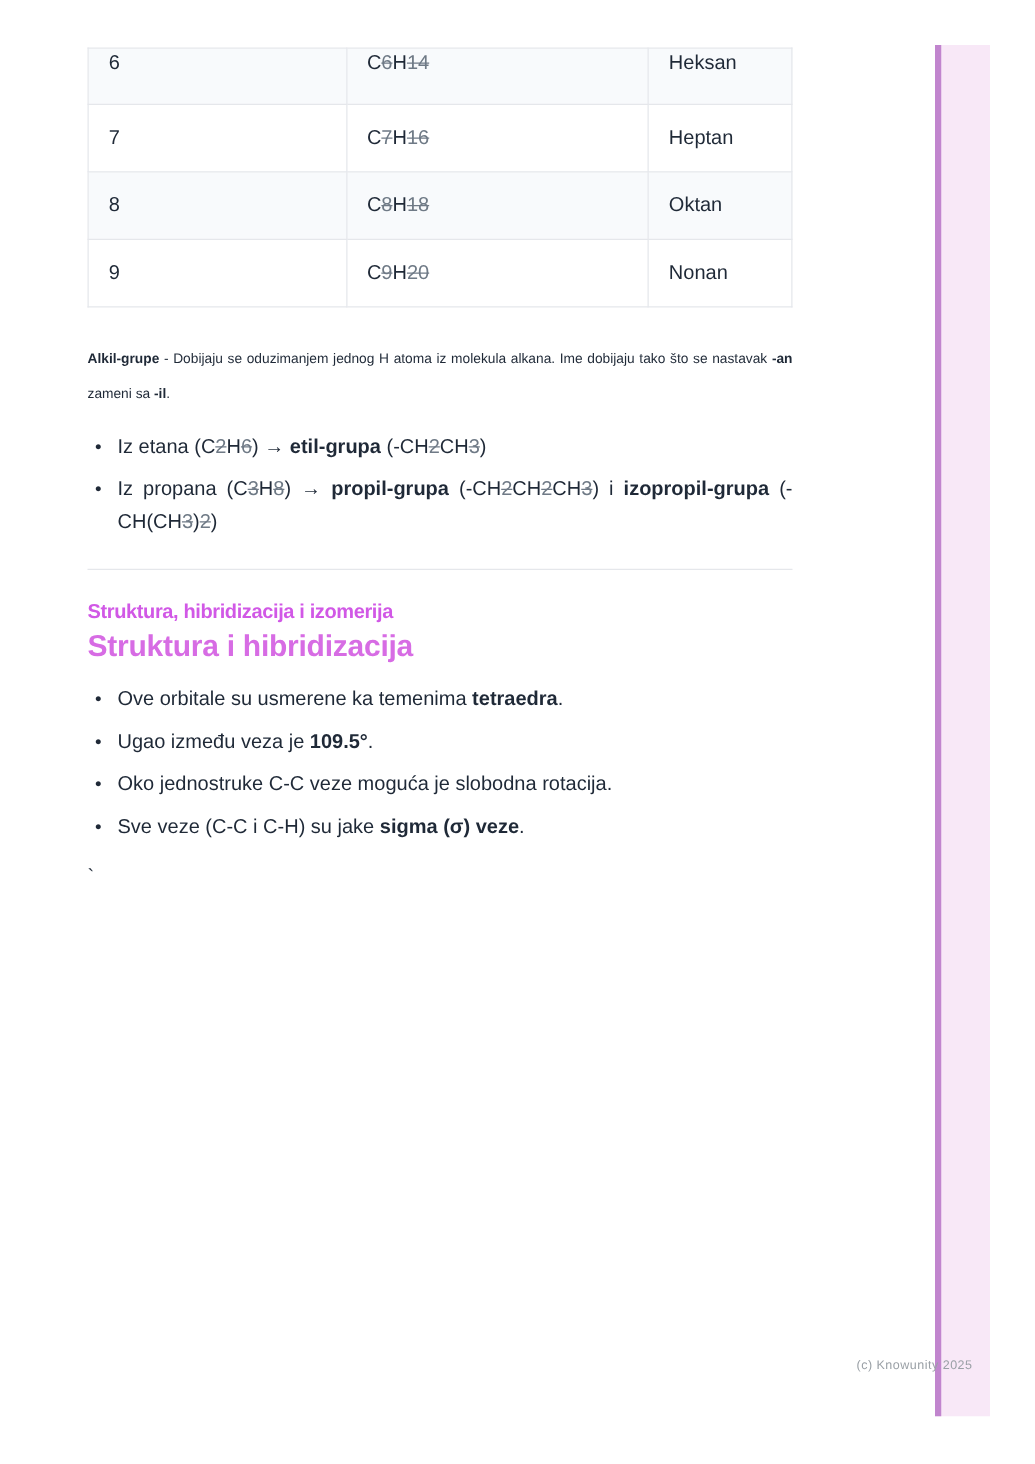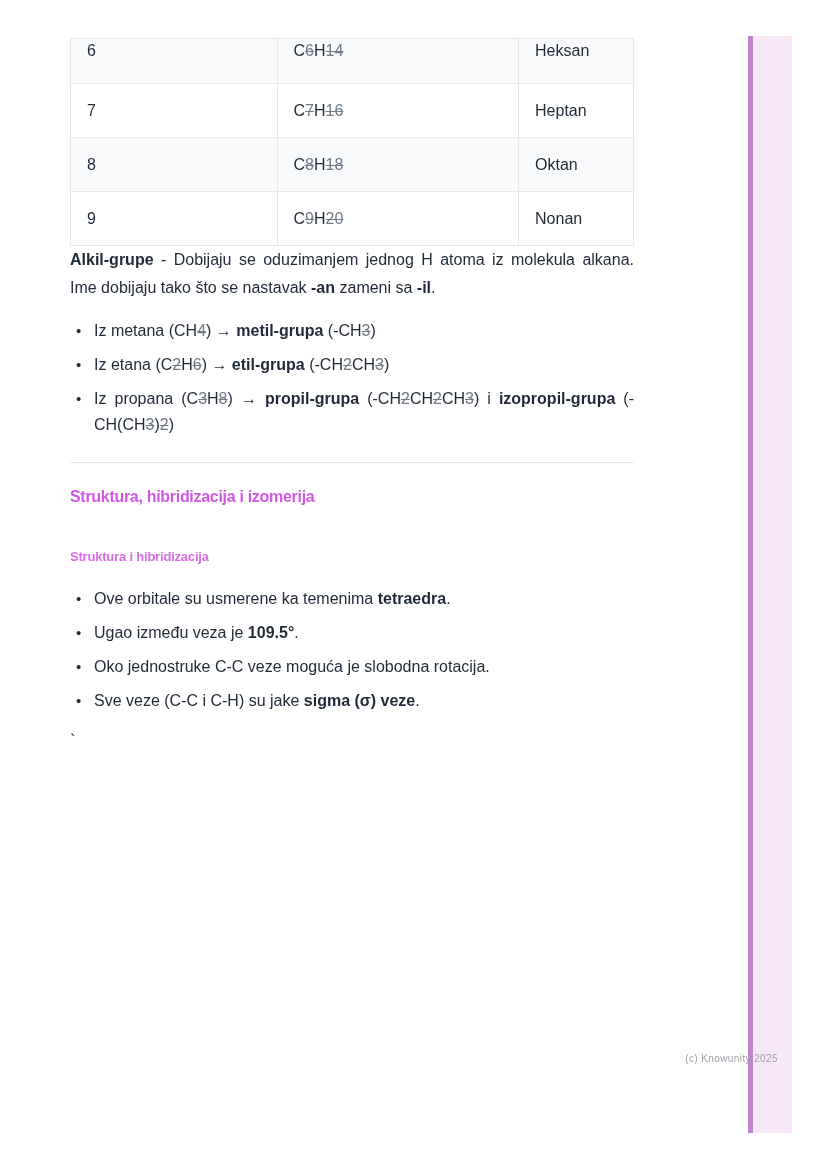--- a/index.html
+++ b/index.html
@@ -15,21 +15,21 @@
     color:var(--text);
   }
   
   .stripe{
     position:absolute;left:748px;top:36px;width:44px;height:1097px;
     background:var(--stripe-fill);
     border-left:5px solid var(--stripe-line);
     z-index:1;
   }
   .watermark{
-    position:absolute;top:1053px;right:50px;z-index:2;
+    position:absolute;top:1087px;right:50px;z-index:2;
     font-size:10px;letter-spacing:0.4px;color:var(--watermark-gray);
   }
   .content{
     position:absolute;left:70px;top:38px;width:564px;
   }
   
   table{
     width:564px;border-collapse:collapse;border-spacing:0;
     font-size:16px;color:var(--text);
     border:1px solid var(--border);border-top-color:#eef0f3;
@@ -37,42 +37,42 @@
   td{border:1px solid var(--border);padding:0 16px;vertical-align:middle;}
   tr{height:54px;}
   tr:first-child{height:45px;}
   tr:first-child td{vertical-align:top;padding-top:3px;}
   tbody tr:nth-child(odd){background:var(--row-stripe);}
   col.c1{width:207px;} col.c2{width:242px;} col.c3{width:115px;}
   
   .seg-bold{font-weight:700;}
   .seg-strike{text-decoration:line-through;color:var(--strike-gray);}
   p.para{
-    font-size:16px;line-height:28px;text-align:justify;
+    margin-top:27px;font-size:11px;line-height:28px;text-align:justify;
   }
   ul{
     list-style:none;margin-top:16px;
   }
   ul li{
     position:relative;padding-left:24px;margin-bottom:8px;
     font-size:16px;line-height:26px;text-align:justify;
   }
   ul li::before{
     content:"\2022";position:absolute;left:6px;top:0;
     font-size:15px;color:var(--text);
   }
   hr{
     border:none;border-top:1px solid var(--border);margin-top:24px;
   }
   h1{
     margin-top:19px;font-size:16px;line-height:30px;font-weight:700;
     letter-spacing:-0.3px;color:var(--h1-accent);
   }
   h2{
-    margin-top:32px;font-size:13px;line-height:26px;font-weight:700;
+    font-size:24px;line-height:26px;font-weight:700;
     letter-spacing:-0.2px;color:var(--h2-accent);
   }
   p.para2{
     margin-top:12px;font-size:16px;line-height:28px;text-align:justify;
   }
   p.stray{
     margin-top:14px;font-size:16px;line-height:26px;
   }
 </style>
 </head>
@@ -108,21 +108,20 @@
         <td>9</td>
         <td><span>C</span><span class="seg-strike">9</span><span>H</span><span class="seg-strike">20</span></td>
         <td>Nonan</td>
       </tr>
     </tbody>
   </table>
 
   <p class="para"><span class="seg-bold">Alkil-grupe</span><span> - Dobijaju se oduzimanjem jednog H atoma iz molekula alkana. Ime dobijaju tako što se nastavak </span><span class="seg-bold">-an</span><span> zameni sa </span><span class="seg-bold">-il</span><span>.</span></p>
 
   <ul>
-    <li><span>Iz metana (CH</span><span class="seg-strike">4</span><span>) → </span><span class="seg-bold">metil-grupa</span><span> (-CH</span><span class="seg-strike">3</span><span>)</span></li>
     <li><span>Iz etana (C</span><span class="seg-strike">2</span><span>H</span><span class="seg-strike">6</span><span>) → </span><span class="seg-bold">etil-grupa</span><span> (-CH</span><span class="seg-strike">2</span><span>CH</span><span class="seg-strike">3</span><span>)</span></li>
     <li><span>Iz propana (C</span><span class="seg-strike">3</span><span>H</span><span class="seg-strike">8</span><span>) → </span><span class="seg-bold">propil-grupa</span><span> (-CH</span><span class="seg-strike">2</span><span>CH</span><span class="seg-strike">2</span><span>CH</span><span class="seg-strike">3</span><span>) i </span><span class="seg-bold">izopropil-grupa</span><span> (-CH(CH</span><span class="seg-strike">3</span><span>)</span><span class="seg-strike">2</span><span>)</span></li>
   </ul>
 
   <hr>
 
   <h1>Struktura, hibridizacija i izomerija</h1>
 
   <h2>Struktura i hibridizacija</h2>
 

